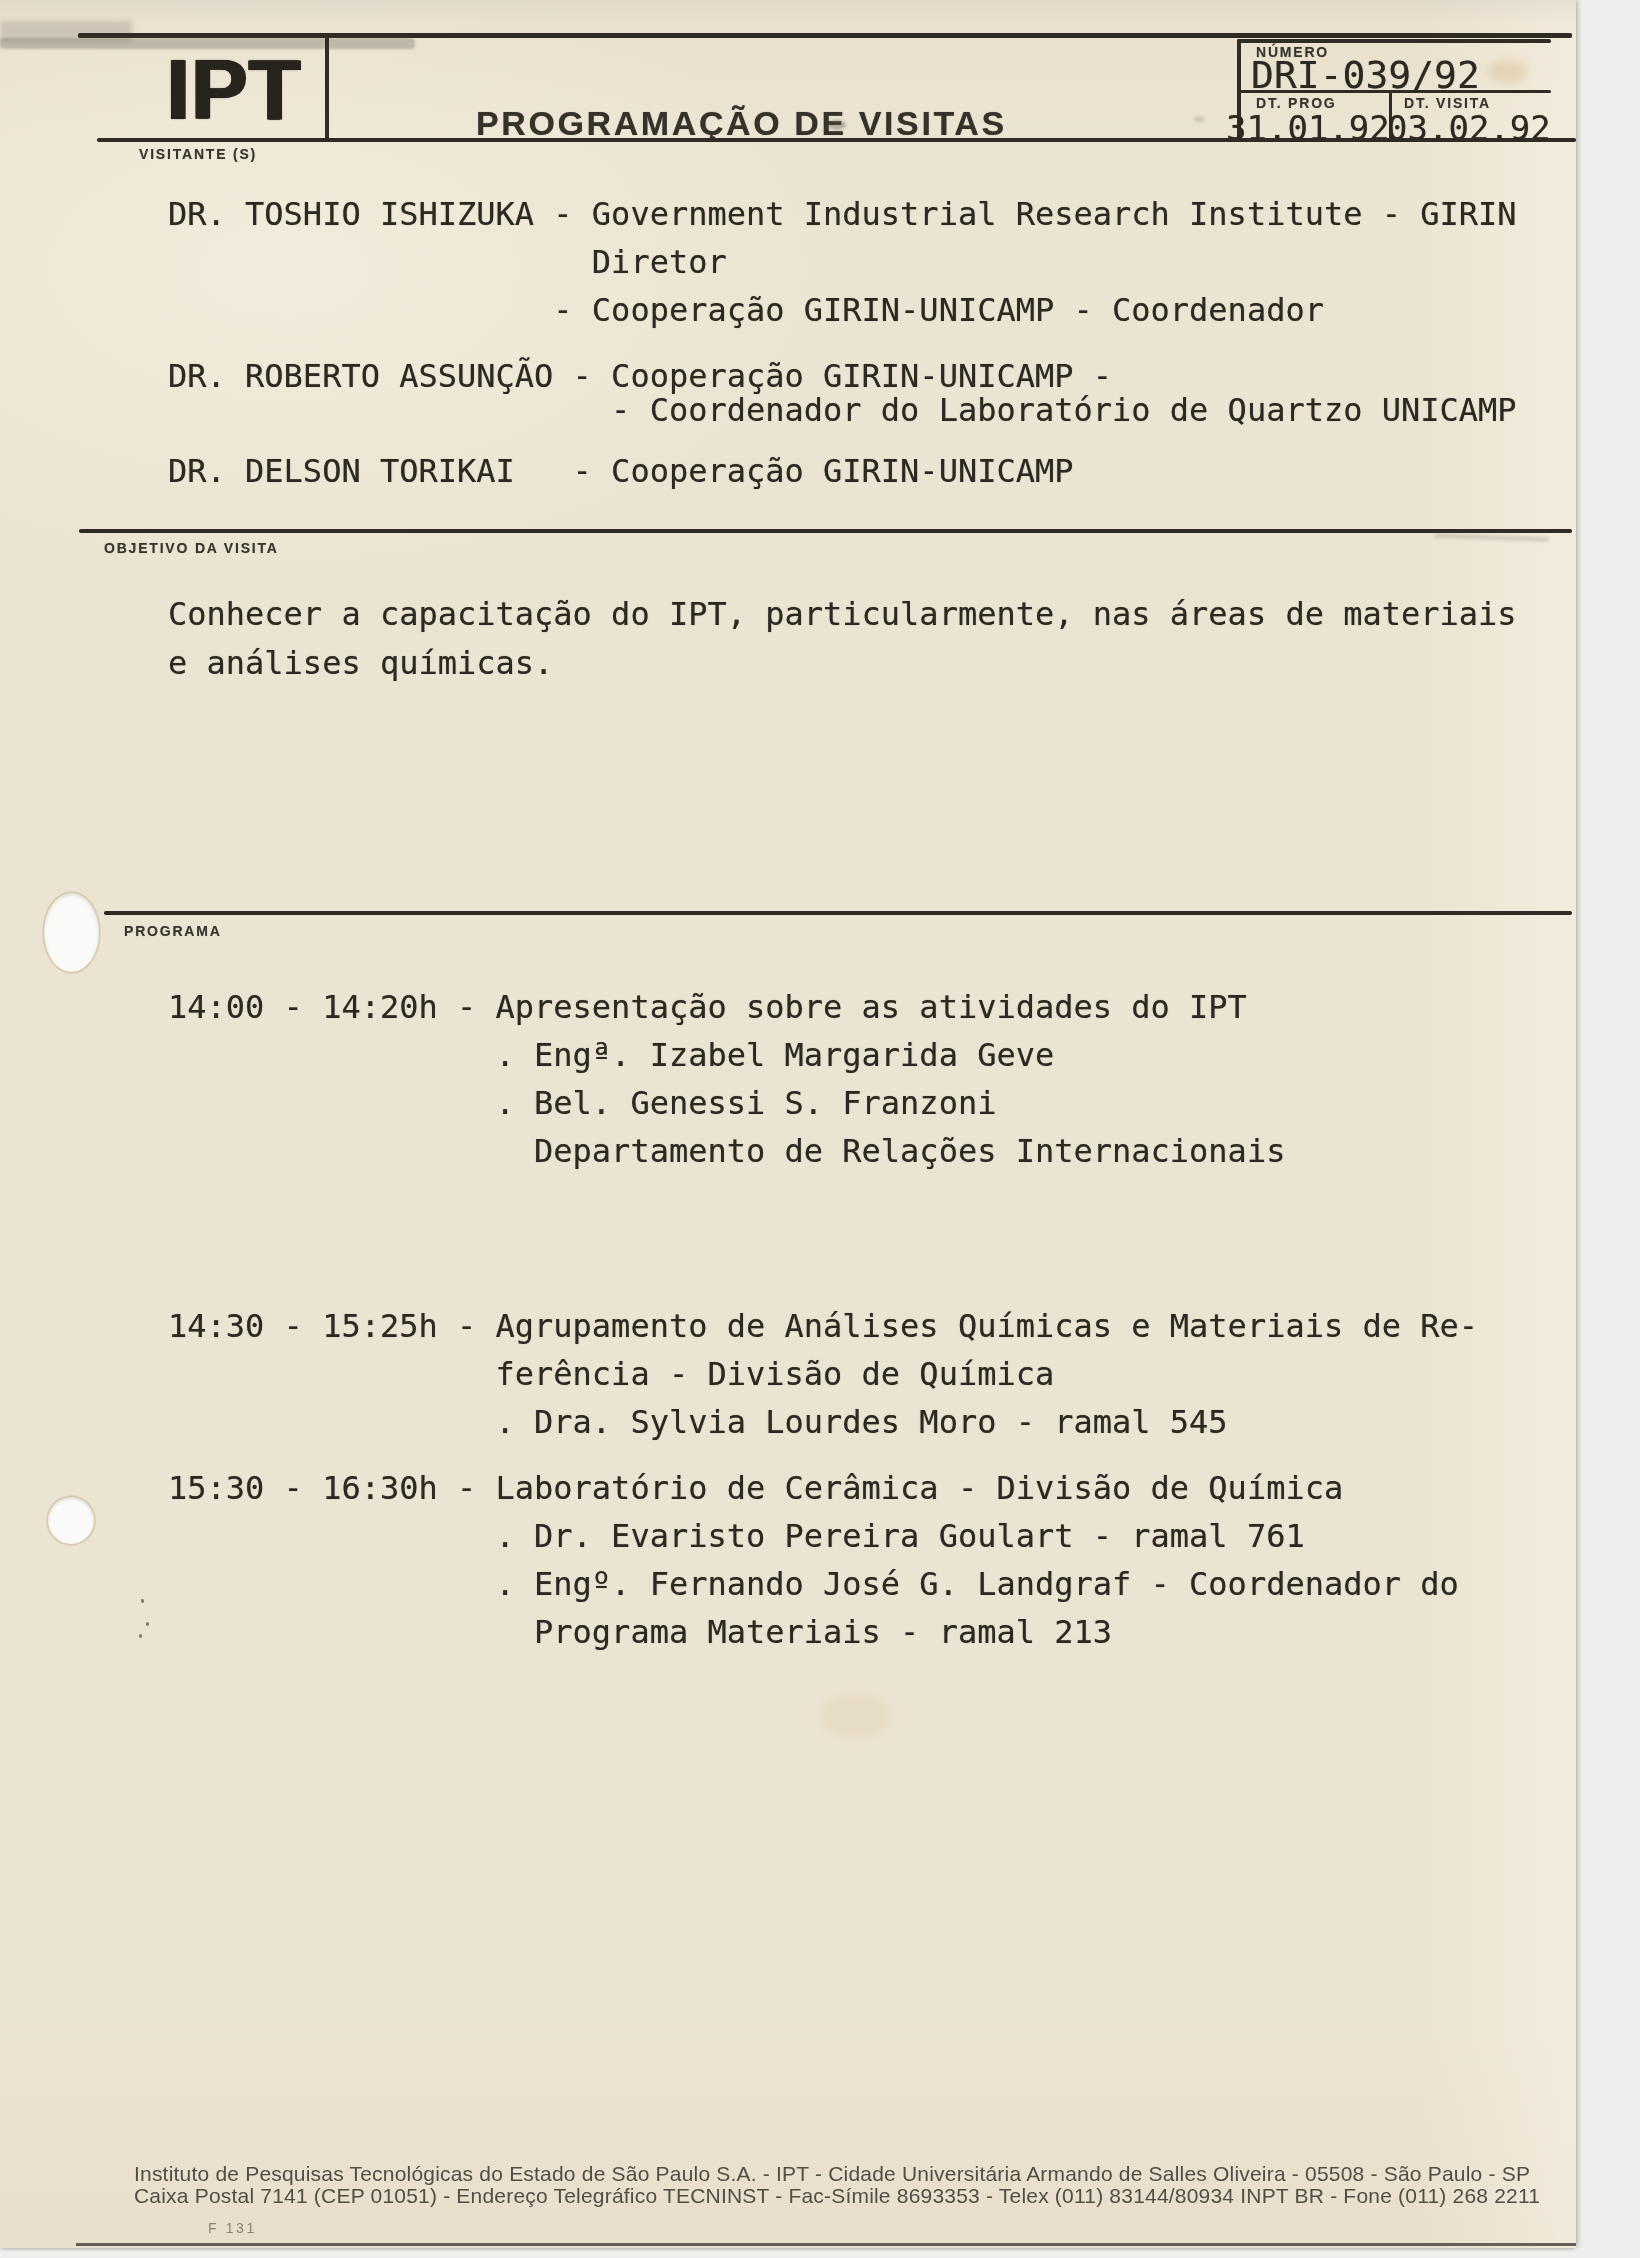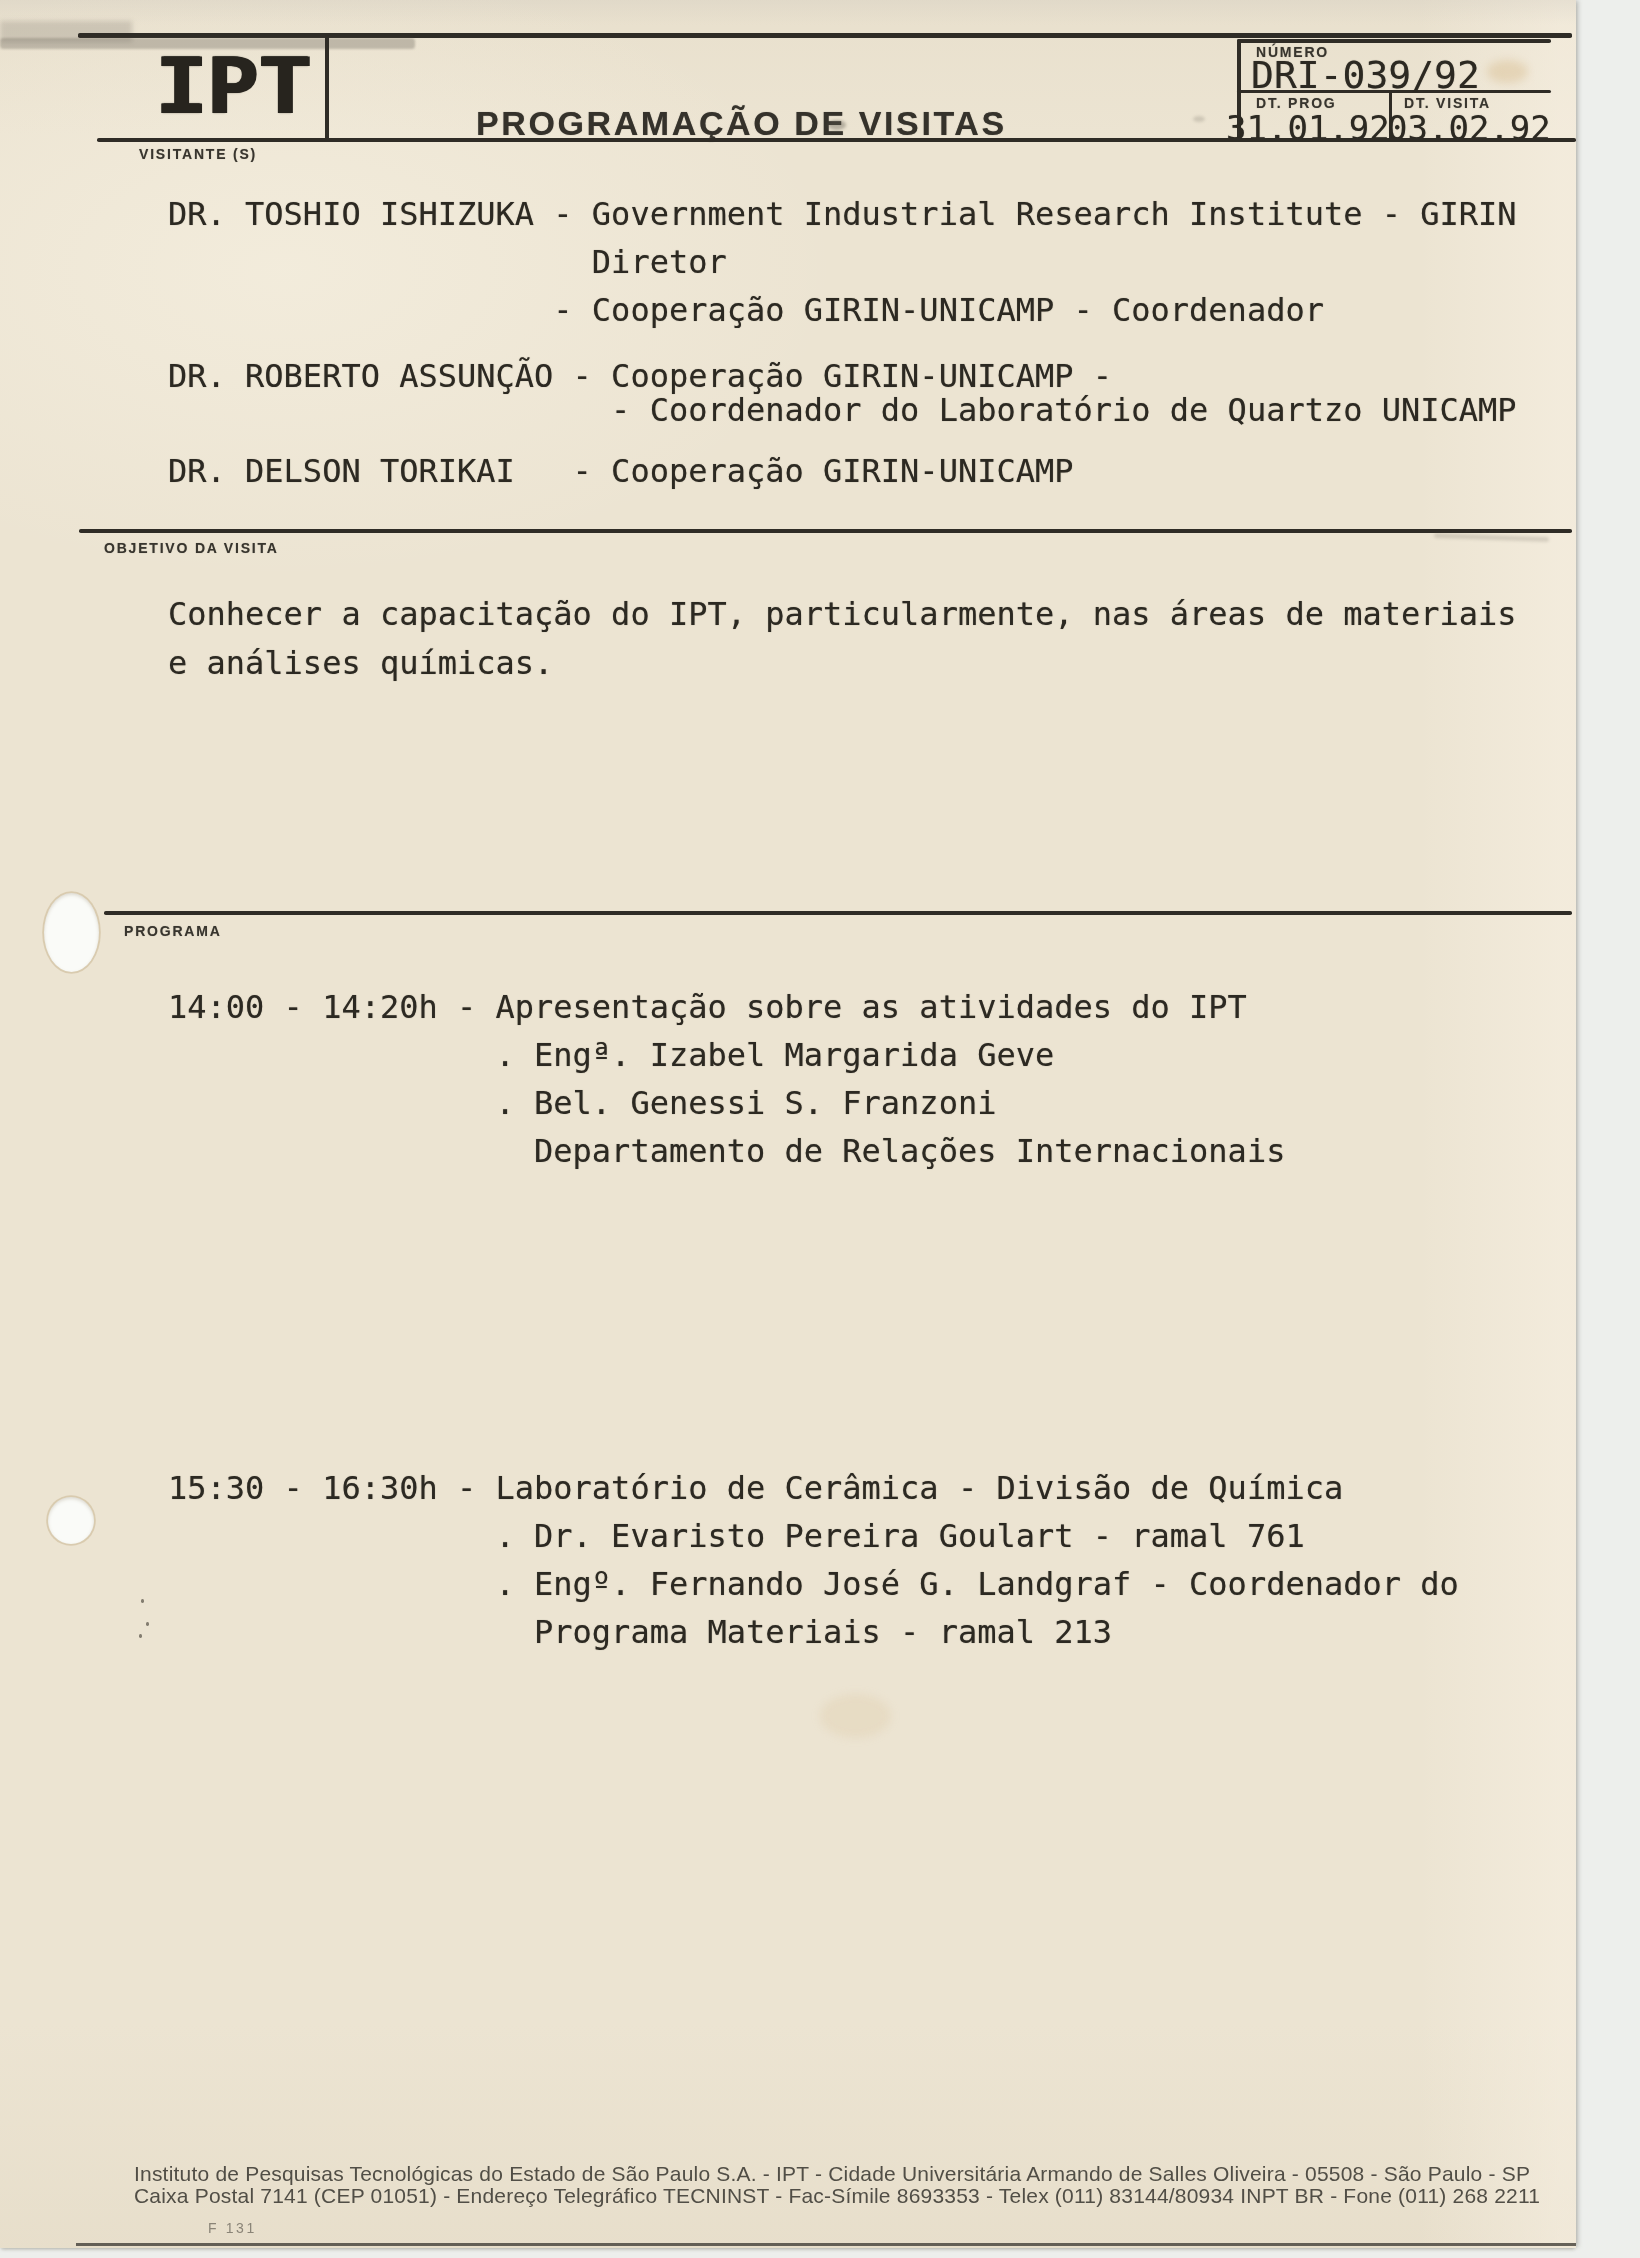--- a/index.html
+++ b/index.html
@@ -32,21 +32,20 @@
     font-weight:bold;font-size:14px;letter-spacing:1.8px;color:#38352e;
     text-shadow:0 0 0.9px rgba(56,53,46,.4);white-space:pre;
   }
   .mono{font-family:"DejaVu Sans Mono","Liberation Mono",monospace;}
   
   .ipt-logo{
     position:absolute;left:139px;top:39px;width:189px;height:102px;
     display:flex;align-items:center;justify-content:center;
     font-weight:bold;font-size:85px;letter-spacing:0.9px;color:#27241e;
     text-shadow:1.8px 0 0 #27241e,-0.9px 0 0 #27241e,0 0 1.8px rgba(39,36,30,.55);
-    font-family:Liberation Mono, monospace;
   }
   .doc-title{
     position:absolute;left:476px;top:80px;
     font-weight:bold;font-size:34px;letter-spacing:2.6px;color:#35322b;
     text-shadow:0 0 0.9px rgba(53,50,43,.55);white-space:pre;margin-top:24px;
   }
   .num-value{
     position:absolute;left:1251px;top:53px;
     font-size:38px;color:#2c2922;text-shadow:0 0 0.9px rgba(44,41,34,.5);white-space:pre;
   }
@@ -127,20 +126,23 @@
   <div class="typed" style="left:168px;top:590px;line-height:49px;">Conhecer a capacitação do IPT, particularmente, nas áreas de materiais
 e análises químicas.</div>
 
   <div class="rule" style="left:104px;top:911px;width:1468px;height:4.4px;"></div>
   <div class="formlabel" style="left:124px;top:923px;">PROGRAMA</div>
 
   <div class="typed" style="left:168px;top:983px;">14:00 - 14:20h - Apresentação sobre as atividades do IPT
                  . Engª. Izabel Margarida Geve
                  . Bel. Genessi S. Franzoni
                    Departamento de Relações Internacionais</div>
+  <div class="typed" style="left:168px;top:1302px;">14:30 - 15:25h - Agrupamento de Análises Químicas e Materiais de Re-
+                 ferência - Divisão de Química
+                 . Dra. Sylvia Lourdes Moro - ramal 545</div>
   <div class="typed" style="left:168px;top:1464px;">15:30 - 16:30h - Laboratório de Cerâmica - Divisão de Química
                  . Dr. Evaristo Pereira Goulart - ramal 761
                  . Engº. Fernando José G. Landgraf - Coordenador do
                    Programa Materiais - ramal 213</div>
 
   <div class="punch-hole" style="left:44px;top:893px;width:55px;height:79px;"></div>
   <div class="punch-hole" style="left:48px;top:1497px;width:46px;height:47px;"></div>
 
   <div class="speck" style="left:141px;top:1599px;"></div>
   <div class="speck" style="left:146px;top:1622px;"></div>

